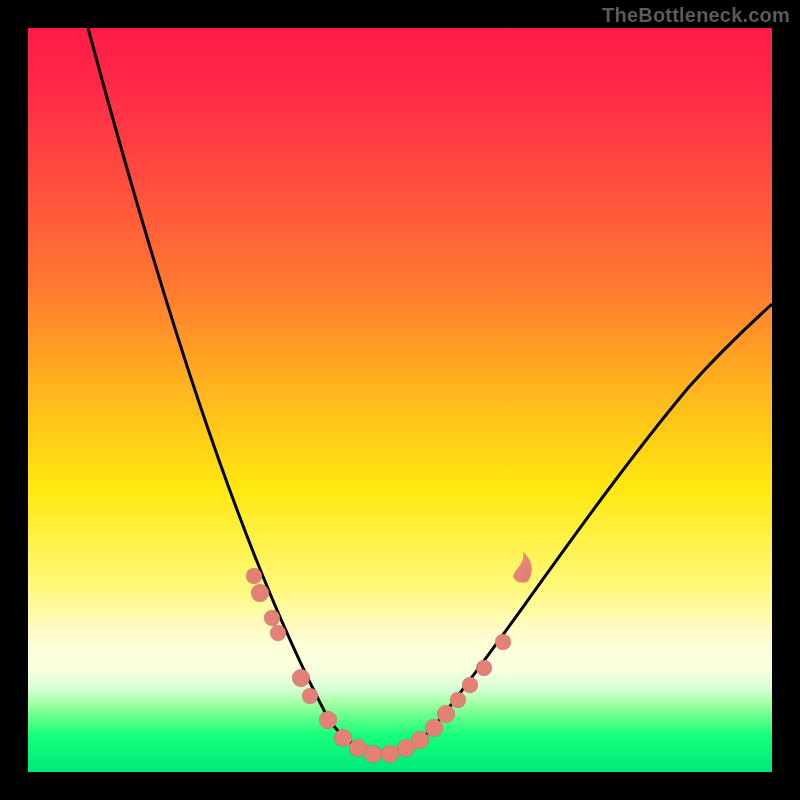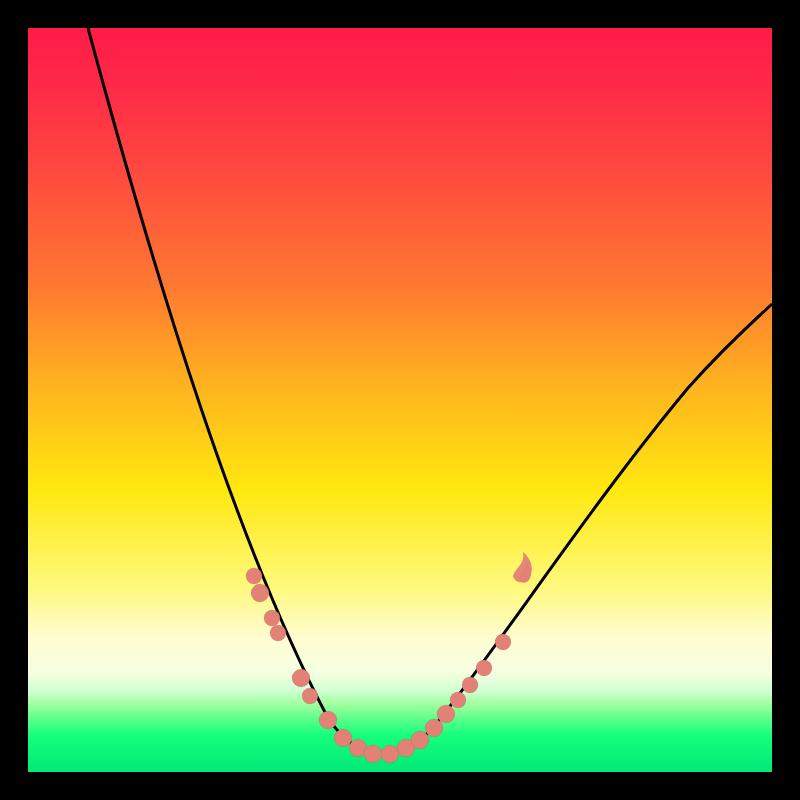--- a/index.html
+++ b/index.html
@@ -97,20 +97,21 @@
     fill: #e48177;
     opacity: 0.95;
   }
 </style>
 </head>
 <body>
 
 <div class="frame">
   <div class="plot"></div>
 
+  <div class="watermark">TheBottleneck.com</div>
 
   <svg class="curve" viewBox="0 0 744 744">
 
     <path fill="none" stroke="#000" stroke-width="3" d="M 60 0 C 130 260, 210 520, 300 690 C 330 735, 370 735, 405 700 C 470 620, 560 480, 660 360 C 700 315, 740 280, 744 276"></path>
 
     <g id="flame-group" transform="translate(485,548)">
       <path class="flame" d="M 0 0 c 4 -10 12 -12 10 -24 c 8 6 12 18 6 26 c -4 6 -14 6 -16 -2 z"></path>
       <path class="flame" d="M 6 2 c 2 -6 8 -8 6 -16 c 6 4 8 12 4 18 c -3 4 -9 4 -10 -2 z" fill="#f0a98f"></path>
     </g>
 

